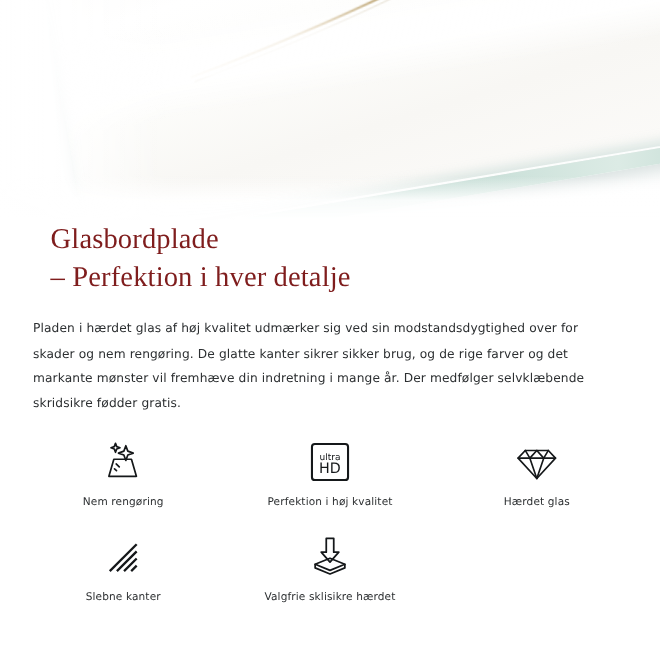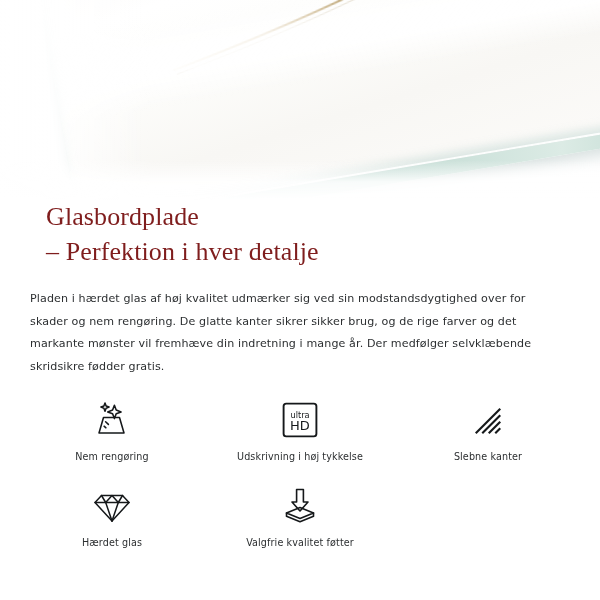--- a/index.html
+++ b/index.html
@@ -314,54 +314,54 @@
     </div>
 
     <div class="feature">
       <div class="feature-icon">
         <svg width="38" height="38" viewBox="0 0 38 38">
           <rect x="2.6" y="2.6" width="32.8" height="32.8" rx="2.6" fill="none" stroke="#15181a" stroke-width="1.9"></rect>
           <text x="19" y="17.3" text-anchor="middle" font-family="'DejaVu Sans','Liberation Sans',sans-serif" font-size="8.2" fill="#15181a">ultra</text>
           <text x="19" y="29.4" text-anchor="middle" font-family="'DejaVu Sans','Liberation Sans',sans-serif" font-size="13" fill="#15181a">HD</text>
         </svg>
       </div>
-      <div class="feature-label">Udskrivning i høj tykkelse</div>
-    </div>
-
-    <div class="feature">
-      <div class="feature-icon">
-        <svg width="36" height="34" viewBox="0 0 36 34" stroke="#15181a" stroke-width="2.1" stroke-linecap="square">
-          <path d="M6.5 29.5 L29.5 6.5"></path>
-          <path d="M13.0 29.5 L29.5 13.0"></path>
-          <path d="M19.5 29.5 L29.5 19.5"></path>
-          <path d="M26.0 29.5 L29.5 26.0"></path>
-        </svg>
-      </div>
-      <div class="feature-label">Slebne kanter</div>
+      <div class="feature-label">Perfektion i høj kvalitet</div>
     </div>
 
     <div class="feature">
       <div class="feature-icon">
         <svg width="42" height="38" viewBox="0 0 42 38" fill="none" stroke="#15181a" stroke-width="1.5" stroke-linejoin="round" stroke-linecap="round">
           <path d="M10.5 8.5 L31.5 8.5 L38 15.5 L21 34 L4 15.5 Z"></path>
           <path d="M4 15.5 L38 15.5"></path>
           <path d="M10.5 8.5 L14.7 15.5 L21 34"></path>
           <path d="M31.5 8.5 L27.3 15.5 L21 34"></path>
           <path d="M14.7 15.5 L21 8.5 L27.3 15.5"></path>
         </svg>
       </div>
       <div class="feature-label">Hærdet glas</div>
     </div>
 
     <div class="feature">
       <div class="feature-icon">
+        <svg width="36" height="34" viewBox="0 0 36 34" stroke="#15181a" stroke-width="2.1" stroke-linecap="square">
+          <path d="M6.5 29.5 L29.5 6.5"></path>
+          <path d="M13.0 29.5 L29.5 13.0"></path>
+          <path d="M19.5 29.5 L29.5 19.5"></path>
+          <path d="M26.0 29.5 L29.5 26.0"></path>
+        </svg>
+      </div>
+      <div class="feature-label">Slebne kanter</div>
+    </div>
+
+    <div class="feature">
+      <div class="feature-icon">
         <svg width="42" height="40" viewBox="0 0 42 40" fill="none" stroke="#15181a" stroke-width="1.6" stroke-linejoin="round" stroke-linecap="round">
           <path d="M17.6 3.5 L24.4 3.5 L24.4 16.0 L29.0 16.0 L21.0 25.0 L13.0 16.0 L17.6 16.0 Z"></path>
           <path d="M21 21.5 L34.5 27.0 L21 32.5 L7.5 27.0 Z"></path>
           <path d="M7.5 27.0 L7.5 30.3 L21 35.8 L34.5 30.3 L34.5 27.0"></path>
         </svg>
       </div>
-      <div class="feature-label">Valgfrie kvalitet føtter</div>
+      <div class="feature-label">Valgfrie sklisikre hærdet</div>
     </div>
 
 
   </div>
 </div>
 
 </body></html>

